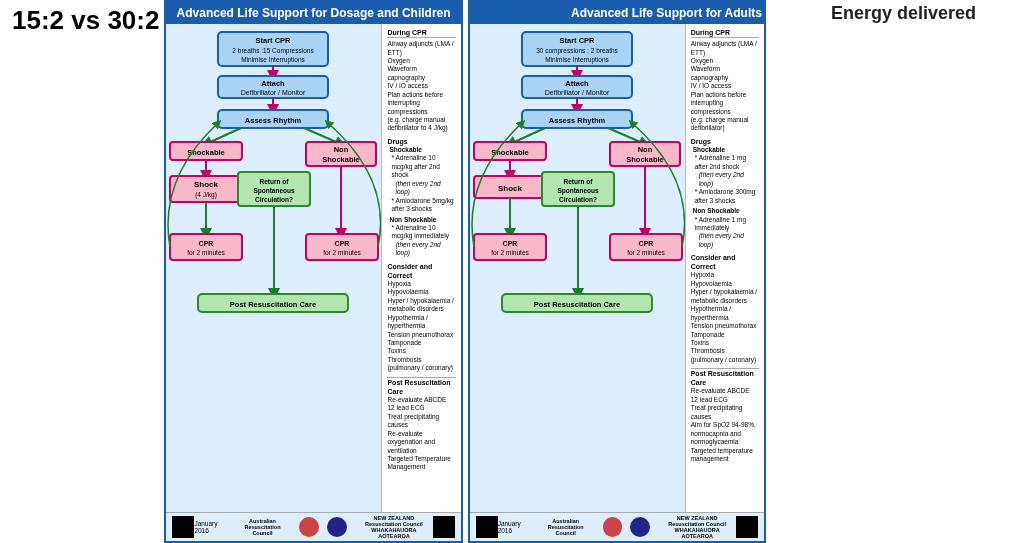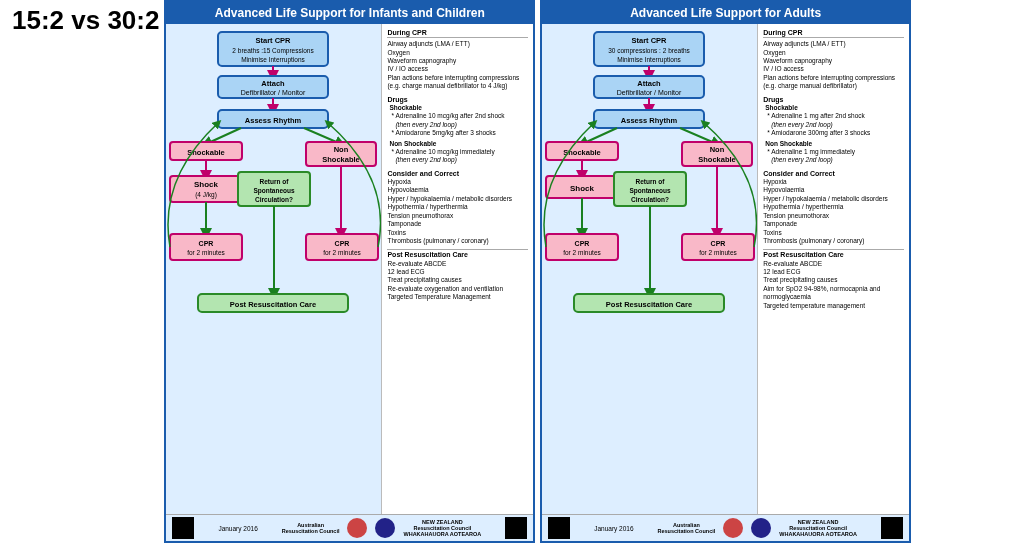--- a/index.html
+++ b/index.html
@@ -17,21 +17,21 @@
 
 <div style="width:1024px;height:543px;background:#fff;display:flex;flex-direction:row;margin-left:12px;">
 
   <div style="text-align:center;font-size:26px;font-weight:bold;padding:5px 0 3px 0;font-family:Arial,sans-serif;">
     <span>15:2 vs 30:2</span>
   </div>
 
   <div style="display:flex;flex-direction:row;gap:5px;padding:0 5px;flex:1;min-height:0;">
 
     <div style="flex:1;border:2.5px solid #1a5cad;background:#ddeeff;display:flex;flex-direction:column;min-width:0;">
-      <div style="background:#1a5cad;color:#fff;font-size:12px;font-weight:bold;text-align:center;padding:4px 2px;">Advanced Life Support for Infants and Children</div>
+      <div style="background:#1a5cad;color:#fff;font-size:12px;font-weight:bold;text-align:center;padding:4px 2px;">Advanced Life Support for Dosage and Children</div>
       <div style="display:flex;flex-direction:row;flex:1;min-height:0;">
 
         <div style="flex:0 0 215px;position:relative;background:#ddeeff;">
           <svg width="215" height="340" style="display:block;">
 
             <rect x="52" y="8" width="110" height="34" rx="4" fill="#aad4f5" stroke="#1a5cad" stroke-width="2"></rect>
             <text x="107" y="19" text-anchor="middle" font-size="7.5" font-weight="bold" font-family="Arial">Start CPR</text>
             <text x="107" y="29" text-anchor="middle" font-size="6.5" font-family="Arial">2 breaths :15 Compressions</text>
             <text x="107" y="38" text-anchor="middle" font-size="6.5" font-family="Arial">Minimise Interruptions</text>
 
@@ -146,21 +146,21 @@
           <div style="text-align:center;font-size:5.5px;font-weight:bold;">Australian<br>Resuscitation Council</div>
           <div style="width:20px;height:20px;background:#c44;border-radius:50%;"></div>
           <div style="width:20px;height:20px;background:#228;border-radius:50%;"></div>
           <div style="text-align:center;font-size:5.5px;font-weight:bold;">NEW ZEALAND<br>Resuscitation Council<br>WHAKAHAUORA AOTEAROA</div>
         </div>
         <div style="width:22px;height:22px;background:#000;"></div>
       </div>
     </div>
 
     <div style="flex:1;border:2.5px solid #1a5cad;background:#ddeeff;display:flex;flex-direction:column;min-width:0;">
-      <div style="background:#1a5cad;color:#fff;font-size:12px;font-weight:bold;text-align:center;padding:4px 2px;">Advanced Life Support for Adults</div>
+      <div style="background:#1a5cad;color:#fff;font-size:12px;font-weight:bold;text-align:right;padding:4px 2px;">Advanced Life Support for Adults</div>
       <div style="display:flex;flex-direction:row;flex:1;min-height:0;">
 
         <div style="flex:0 0 215px;position:relative;background:#ddeeff;">
           <svg width="215" height="340" style="display:block;">
             <defs>
               <marker id="arrow-red2" markerWidth="6" markerHeight="6" refX="3" refY="3" orient="auto">
                 <path d="M0,0 L0,6 L6,3 z" fill="#c0006a"></path>
               </marker>
               <marker id="arrow-green2" markerWidth="6" markerHeight="6" refX="3" refY="3" orient="auto">
                 <path d="M0,0 L0,6 L6,3 z" fill="#1a8020"></path>
@@ -271,15 +271,16 @@
           <div style="width:20px;height:20px;background:#c44;border-radius:50%;"></div>
           <div style="width:20px;height:20px;background:#228;border-radius:50%;"></div>
           <div style="text-align:center;font-size:5.5px;font-weight:bold;">NEW ZEALAND<br>Resuscitation Council<br>WHAKAHAUORA AOTEAROA</div>
         </div>
         <div style="width:22px;height:22px;background:#000;"></div>
       </div>
     </div>
   </div>
 
   <div style="display:flex;flex-direction:row;justify-content:space-around;padding:3px 60px 0 60px;">
+    <div style="font-size:18px;font-weight:bold;color:#222;font-family:Arial,sans-serif;">Energy delivered</div>
   </div>
 
 </div>
 
 </body></html>

